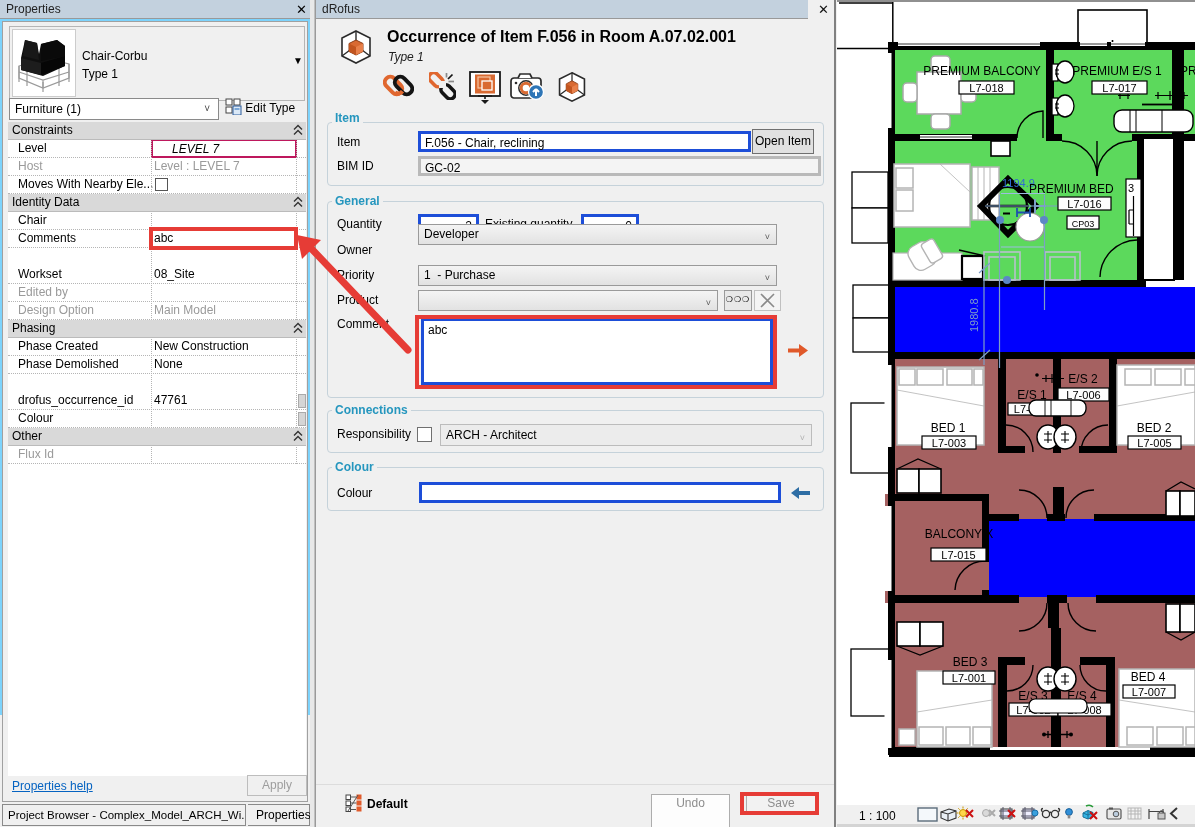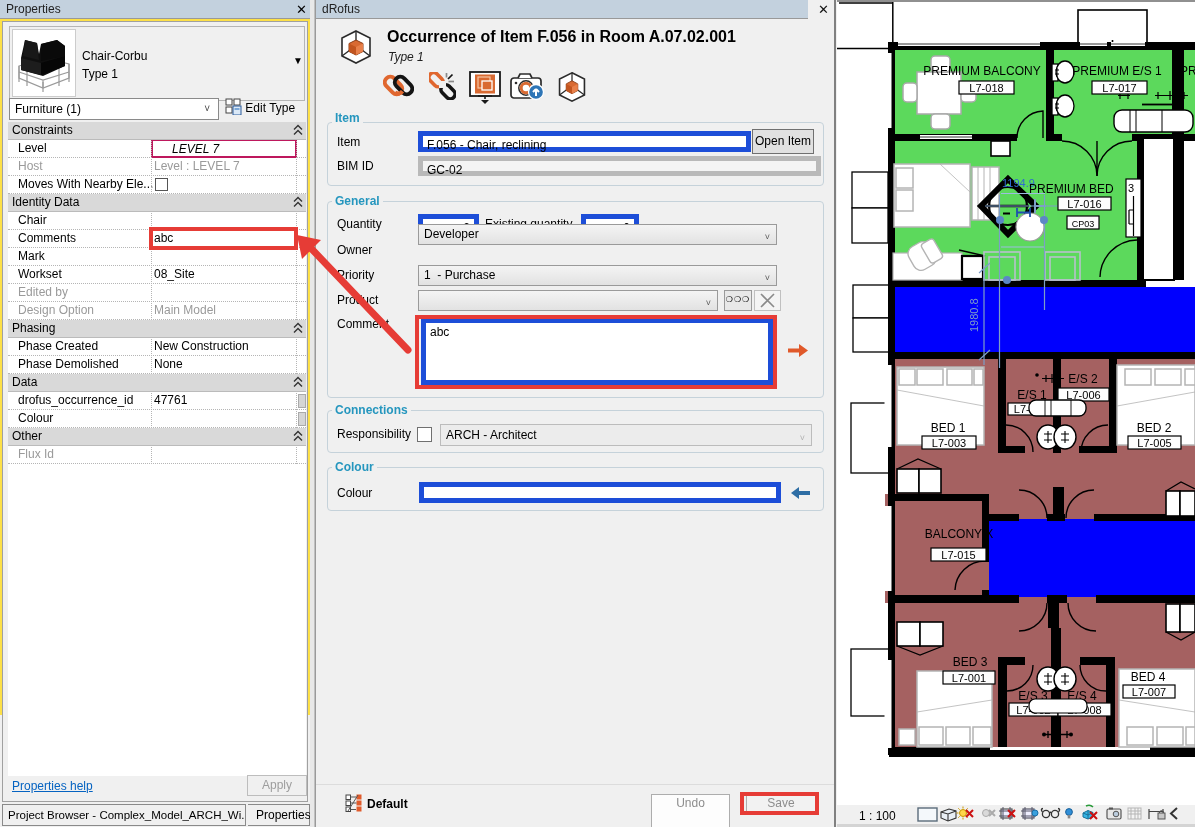--- a/index.html
+++ b/index.html
@@ -1,39 +1,39 @@
 <!DOCTYPE html>
 <html><head>
 <meta charset="utf-8">
 <style>
   * { margin:0; padding:0; box-sizing:border-box; }
   html,body { width:1195px; height:827px; overflow:hidden; font-family:"Liberation Sans",sans-serif; background:#f0f0f0; }
   .abs { position:absolute; }
   #stage { position:relative; width:1195px; height:827px; }
   
-  #props { position:absolute; left:0; top:0; width:310px; height:715px; background:#fde047; }
+  #props { position:absolute; left:0; top:0; width:310px; height:715px; background:#7dd3fc; }
   .titlebar { position:absolute; left:0; top:0; height:19px; background:#c3d1de; border-bottom:1px solid #999; font-size:12px; color:#222; line-height:18px; padding-left:6px; }
   .closex { position:absolute; top:1px; font-size:13px; color:#111; }
   #propbody { position:absolute; left:2px; top:21px; width:306px; height:781px; background:#f0f0f0; border:1px solid #a0a0a0; }
   #previewbox { position:absolute; left:6px; top:4px; width:296px; height:75px; background:#f0f0f0; border:1px solid #b5b5b5; }
   #chairimg { position:absolute; left:2px; top:2px; width:64px; height:68px; background:#fff; border:1px solid #ccc; }
   .proprow { position:absolute; font-size:12px; color:#000; }
   .cat { position:absolute; left:0; height:18px; width:290px; background:#d9d9d9; border-bottom:1px solid #bbb; z-index:2; font-size:12px; line-height:17px; padding-left:4px; color:#000; }
   .row { position:absolute; left:0; height:18px; width:290px; font-size:12px; line-height:17px; }
   .row .lab { position:absolute; left:10px; top:0; white-space:nowrap; }
   .row .val { position:absolute; left:145px; top:0; width:131px; padding-left:3px; white-space:nowrap; overflow:hidden; }
   .dot { border-bottom:1px dotted #b5b5b5; }
   .gray { color:#9a9a9a; }
   .chev { position:absolute; right:3px; top:2px; width:10px; height:13px; }
   
   #drofus { position:absolute; left:315px; top:0; width:521px; height:827px; background:#f0f0f0; border-right:2px solid #808080; border-left:1px solid #9a9a9a; }
   .grpbox { position:absolute; border:1px solid #c5d2da; border-radius:4px; }
   .grplab { position:absolute; font-size:12px; font-weight:bold; color:#2596be; background:#f0f0f0; padding:0 3px; }
   .flab { position:absolute; font-size:12px; color:#000; }
-  .tinput { position:absolute; background:#fff; border:5px solid #1d4ed8; font-size:12px; padding:1px 4px; line-height:16px; color:#000; }
+  .tinput { position:absolute; background:#fff; border:3px solid #1d4ed8; font-size:12px; padding:1px 4px; line-height:16px; color:#000; }
   .combo { position:absolute; background:linear-gradient(#f4f4f4,#e2e2e2); border:1px solid #9a9a9a; font-size:12px; padding:1px 5px; line-height:16px; color:#000; }
   .carr { position:absolute; right:6px; top:4px; font-size:9px; color:#555; }
   
   .redbox { position:absolute; border:4px solid #e63c36; }
   
   #plan { position:absolute; left:837px; top:0; width:358px; height:827px; background:#fff; }
 </style>
 </head>
 <body>
 <div id="stage">
@@ -107,23 +107,20 @@
 
 <div class="row dot" style="top:90px; width:298px;">
   <span class="lab">Chair</span>
 </div>
 
 <div class="row dot" style="top:108px; width:298px;">
   <span class="lab">Comments</span>
   <span class="val" style="left:143px;">abc</span>
 </div>
 
-<div class="row dot" style="top:126px; width:298px;">
-  <span class="lab">Mark</span>
-</div>
 
 <div class="row dot" style="top:144px; width:298px;">
   <span class="lab">Workset</span>
   <span class="val" style="left:143px;">08_Site</span>
 </div>
 
 <div class="row dot" style="top:162px; width:298px;">
   <span class="lab gray">Edited by</span>
 </div>
 
@@ -139,23 +136,20 @@
 <div class="row dot" style="top:216px; width:298px;">
   <span class="lab">Phase Created</span>
   <span class="val" style="left:143px;">New Construction</span>
 </div>
 
 <div class="row dot" style="top:234px; width:298px;">
   <span class="lab">Phase Demolished</span>
   <span class="val" style="left:143px;">None</span>
 </div>
 
-<div class="cat" style="top:252px; width:298px;">Data<svg class="chev" viewBox="0 0 10 12">
-            <path d="M1 5 L5 1 L9 5 M1 10 L5 6 L9 10" fill="none" stroke="#333" stroke-width="1.4"></path>
-          </svg></div>
 
 <div class="row dot" style="top:270px; width:298px;padding-left:16px;">
   <span class="lab">drofus_occurrence_id</span>
   <span class="val" style="left:143px;">47761</span>
 </div>
 
 <div class="row dot" style="top:288px; width:298px;">
   <span class="lab">Colour</span>
 </div>
 

